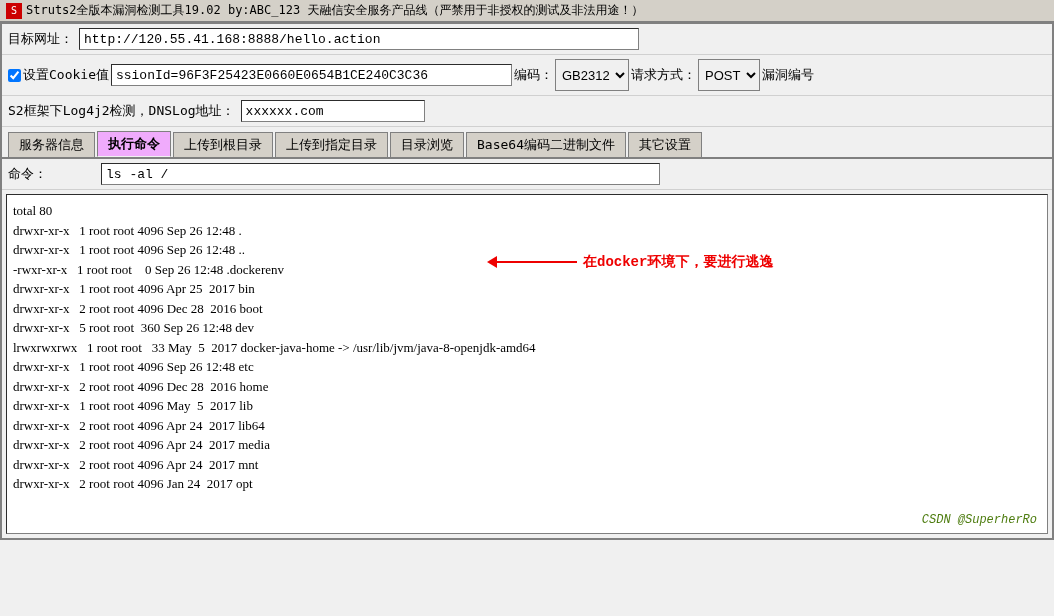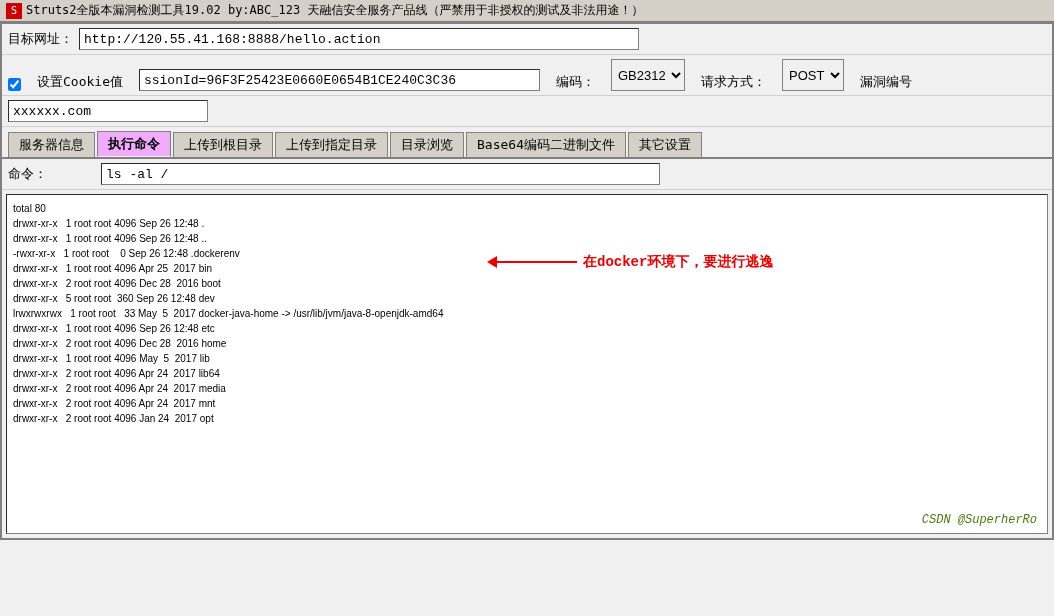--- a/index.html
+++ b/index.html
@@ -64,37 +64,37 @@
 
     .url-input {
       width: 560px;
     }
 
     .cookie-input {
       width: 401px;
     }
 
     .dns-input {
-      width: 200px;
+      width: 184px;
     }
 
     .select-field {
       border: 1px solid #808080;
       background: #f0f0f0;
       padding: 1px 2px;
       font-size: 13px;
       height: 32px;
       cursor: pointer;
     }
 
     .checkbox-row {
       display: flex;
-      align-items: flex-end;
+      align-items: center;
       padding: 4px 6px;
-      gap: 16px;
+      gap: 2px;
       border-bottom: 1px solid #d0d0d0;
     }
 
     
     .tabs-row {
       display: flex;
       align-items: flex-end;
       padding: 4px 6px 0 6px;
       border-bottom: 2px solid #808080;
       background: #f0f0f0;
@@ -140,22 +140,22 @@
       font-size: 13px;
       height: 340px;
       overflow-y: auto;
       position: relative;
       color: #000;
     }
 
     .output-line {
       white-space: pre;
       line-height: 1.5;
-      font-family: Liberation Sans, sans-serif;
-      font-size: 10px;
+      font-family: Liberation Serif, serif;
+      font-size: 13px;
     }
 
     
     .annotation {
       position: absolute;
       top: 58px;
       left: 480px;
       display: flex;
       align-items: center;
       gap: 6px;
@@ -241,20 +241,21 @@
     </select>
     <span class="method-label">请求方式：</span>
     <select class="select-field">
       <option>POST</option>
       <option>GET</option>
     </select>
     <span class="vuln-label">漏洞编号</span>
   </div>
 
   <div class="s2-row">
+    <span class="label">S2框架下Log4j2检测，DNSLog地址：</span>
     <input type="text" class="input-field dns-input" value="xxxxxx.com" style="">
   </div>
 
   <div class="tabs-row">
     <div class="tab">
       <span>服务器信息</span>
     </div>
     <div class="tab active">
       <span>执行命令</span>
     </div>

